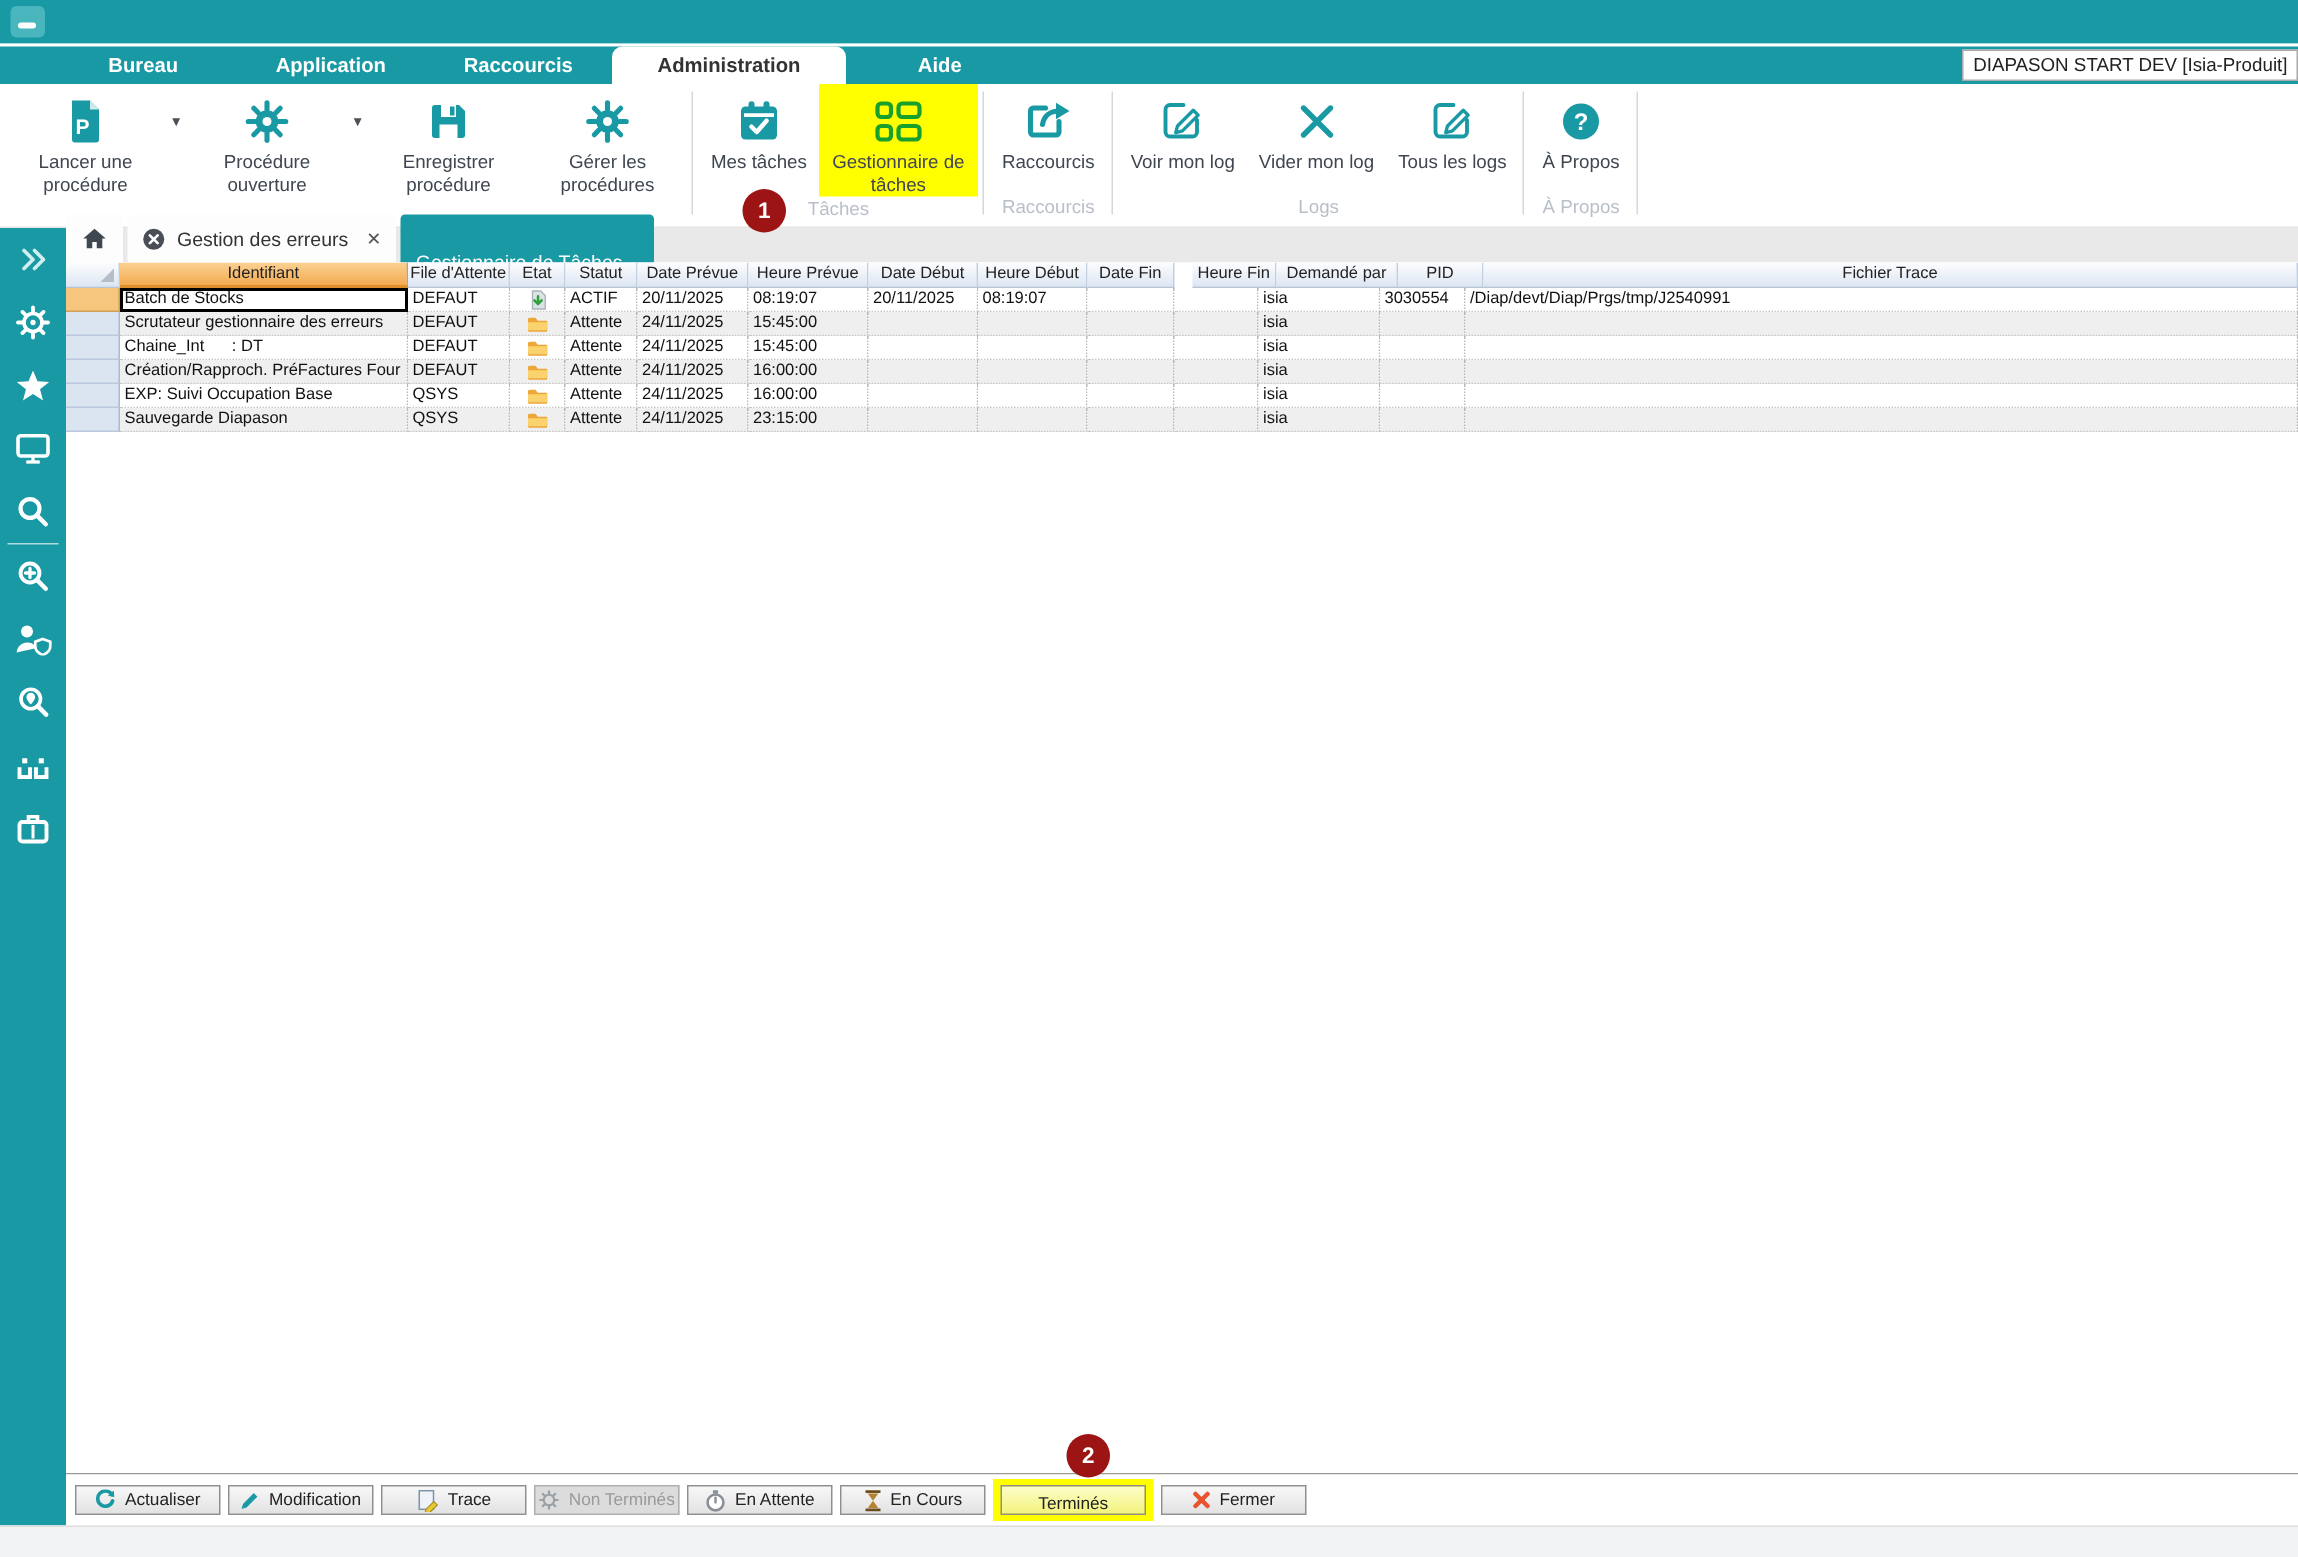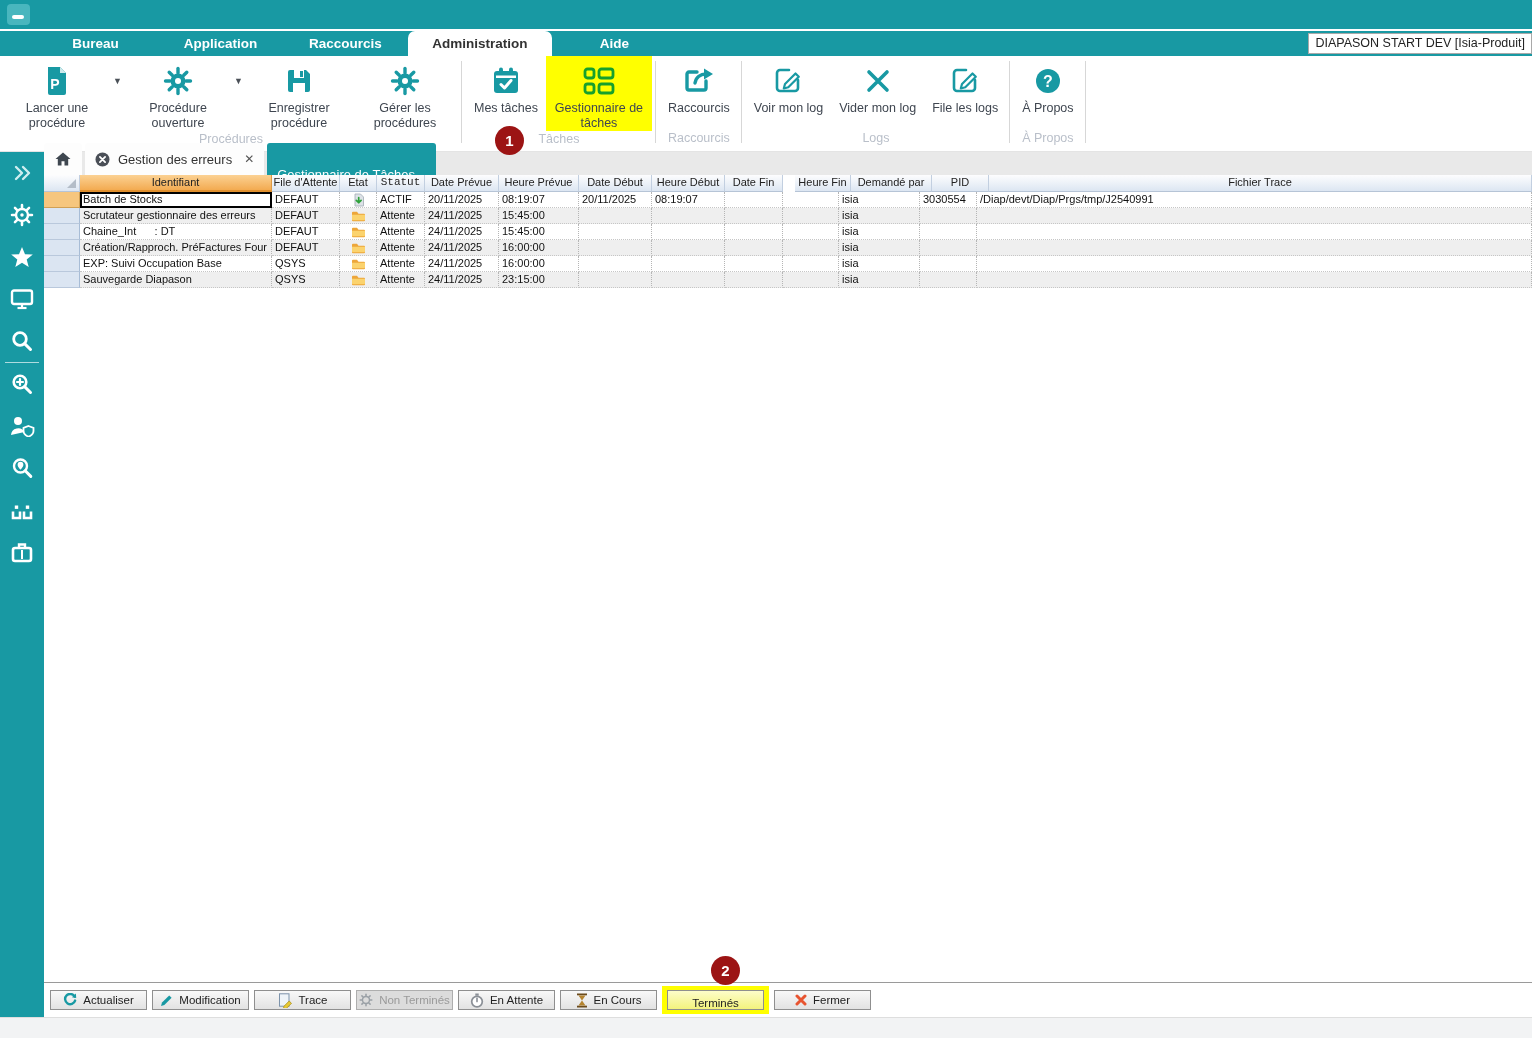--- a/index.html
+++ b/index.html
@@ -6,21 +6,21 @@
   html,body { width:1532px; height:1038px; overflow:hidden; background:#fff;
     font-family:"Liberation Sans", sans-serif; }
   .stage { position:relative; width:1532px; height:1038px; background:#fff; }
 
   
   .topstrip { position:absolute; left:0; top:0; right:0; height:29px; background:#1899A3; }
   .appicon { position:absolute; left:7px; top:4px; width:23px; height:21px; background:#49B6BE; border-radius:4px; }
   .appicon::after { content:''; position:absolute; left:5px; top:11px; width:12px; height:4px; background:#fff; border-radius:2px; }
   .menubar { position:absolute; left:0; top:29px; right:0; height:27px; background:#1899A3; border-top:2px solid #fff; display:flex; padding-left:33px; }
   .menuitem { width:125px; text-align:center; line-height:25px; color:#fff; font-weight:bold; font-size:13.5px; cursor:pointer; }
-  .menuitem.active { background:#fff; color:#333; border-radius:7px 7px 0 0; width:144px; }
+  .menuitem.active { background:#fff; color:#333; border-radius:7px 7px 0 0; width:156px; }
   .titlebox { position:absolute; right:0; top:33px; height:21px; background:#fff; border:1px solid #a9a9a9; font-size:12.5px; color:#222; line-height:19px; padding:0 6px; }
 
   
   .toolbar { position:absolute; left:0; top:56px; right:0; height:96px; background:#fff; border-bottom:1px solid #e4e4e4; display:flex; }
   .tgroup { position:relative; display:flex; flex-direction:column; padding:0 4px; }
   .tgroup::after { content:''; position:absolute; right:0; top:5px; bottom:8px; width:1px; background:#d7d7d7; }
   .titems { display:flex; flex:1; align-items:stretch; }
   .titem { display:flex; flex-direction:column; align-items:center; padding:5px 8px 0; cursor:pointer; }
   .titem.hl { background:#FFFF00; }
   .ticon { height:40px; display:flex; align-items:center; justify-content:center; }
@@ -151,21 +151,20 @@
                   <line x1="2.5" y1="15" x2="7" y2="15"></line>
                   <line x1="6.2" y1="6.2" x2="9.3" y2="9.3"></line>
                 </g>
                 <circle cx="15" cy="15" r="7.5" fill="#1899A3"></circle>
                 <circle cx="15" cy="15" r="3" fill="#fff"></circle>
               </svg>
           </span>
           <span class="tlabel">Gérer les procédures</span>
         </div>
       </div>
-      <div class="tgrouplabel">Procédures</div>
     </div>
 
     <div class="tgroup">
       <div class="titems">
         <div class="titem">
           <span class="ticon">
             <svg width="30" height="30" viewBox="0 0 30 30">
                 <rect x="3" y="5" width="24" height="22" rx="3" fill="#1899A3"></rect>
                 <rect x="8" y="1.5" width="4" height="7" rx="2" fill="#1899A3"></rect>
                 <rect x="18" y="1.5" width="4" height="7" rx="2" fill="#1899A3"></rect>
@@ -227,21 +226,21 @@
           </span>
           <span class="tlabel">Vider mon log</span>
         </div>
         <div class="titem">
           <span class="ticon">
             <svg width="30" height="30" viewBox="0 0 30 30">
                 <path d="M25 14 v8 a3 3 0 0 1 -3 3 h-15 a3 3 0 0 1 -3 -3 v-15 a3 3 0 0 1 3 -3 h9" fill="none" stroke="#1899A3" stroke-width="2.6" stroke-linecap="round"></path>
                 <path d="M12 18 l-1.2 4.5 4.5 -1.2 10.5 -10.5 -3.3 -3.3 z" fill="none" stroke="#1899A3" stroke-width="2.2" stroke-linejoin="round"></path>
               </svg>
           </span>
-          <span class="tlabel">File les logs</span>
+          <span class="tlabel">Tous les logs</span>
         </div>
       </div>
       <div class="tgrouplabel">Logs</div>
     </div>
 
     <div class="tgroup">
       <div class="titems">
         <div class="titem">
           <span class="ticon">
             <svg width="28" height="28" viewBox="0 0 28 28">
@@ -367,21 +366,21 @@
       </div>
     </div>
 
 
     <div class="tablewrap">
       <div class="thead">
         <div class="th-sel"></div>
       <div class="th th-sort" style="width: 192px; flex: 0 0 192px;">Identifiant</div>
           <div class="th" style="width: 68px; flex: 0 0 68px;">File d'Attente</div>
           <div class="th" style="width: 37px; flex: 0 0 37px;">Etat</div>
-          <div class="th" style="width: 48px; flex: 0 0 48px; font-family: Liberation Mono, monospace;">Statut</div>
+          <div class="th" style="width: 48px; flex: 0 0 48px;">Statut</div>
           <div class="th" style="width: 74px; flex: 0 0 74px;">Date Prévue</div>
           <div class="th" style="width: 80px; flex: 0 0 80px;">Heure Prévue</div>
           <div class="th" style="width: 73px; flex: 0 0 73px;">Date Début</div>
           <div class="th" style="width: 73px; flex: 0 0 73px;">Heure Début</div>
           <div class="th" style="width: 58px; flex: 0 0 58px;">Date Fin</div>
           <div class="th" style="width: 56px; flex: 0 0 56px; margin-left: 12px;">Heure Fin</div>
           <div class="th" style="width: 81px; flex: 0 0 81px;">Demandé par</div>
           <div class="th" style="width: 57px; flex: 0 0 57px;">PID</div>
           <div class="th" style="flex: 1 1 0%;">Fichier Trace</div>
         </div>

